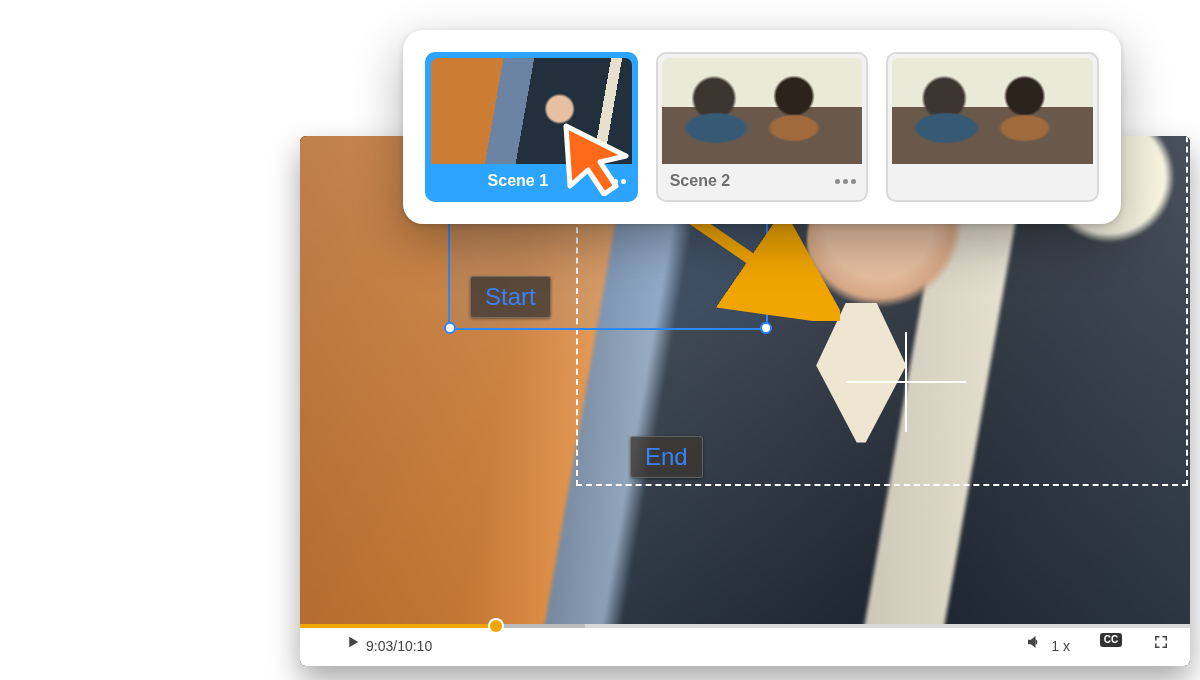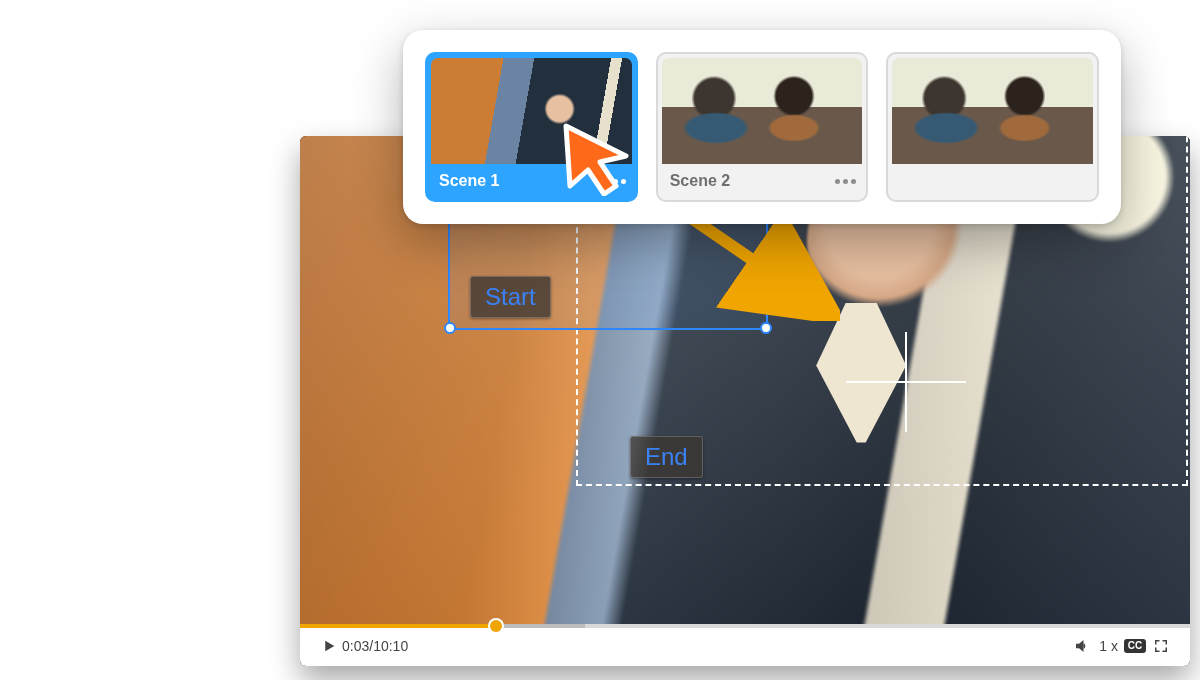--- a/index.html
+++ b/index.html
@@ -134,23 +134,24 @@
     width: 22%;
   }
   .progress-thumb {
     position: absolute; top: 50%; left: 22%;
     width: 12px; height: 12px; border-radius: 50%;
     background: #f0a500;
     transform: translate(-50%,-50%);
     box-shadow: 0 0 0 2px #fff;
   }
   .ctrl-btn {
-    display: inline-flex; align-items: center; justify-content: center;
+    display: inline-flex; align-items: flex-start; justify-content: center;
     width: 26px; height: 26px;
     color: #444;
+    margin-left: 24px;
   }
   .ctrl-btn svg { width: 18px; height: 18px; fill: currentColor; }
   .ctrl-spacer { flex: 1; }
   .speed {
     font-size: 14px; font-weight: 500; color: #444;
     padding: 0 4px;
     text-align: right;
   }
   .cc-badge {
     font-size: 10px; font-weight: 700;
@@ -215,21 +216,21 @@
   .scene-footer {
     display: flex; align-items: center;
     padding: 8px 10px 10px 12px;
     gap: 8px;
   }
   .scene-label {
     font-size: 16px; font-weight: 700;
     color: #6f6f6f;
     flex: 1;
   }
-  .scene-card.active .scene-label { color: #fff; }
+  .scene-card.active .scene-label { color: #fff; text-align: center; }
   .scene-more {
     display: inline-flex; gap: 3px;
   }
   .scene-more span {
     width: 5px; height: 5px; border-radius: 50%;
     background: #8d8d8d;
   }
   .scene-card.active .scene-more span { background: #fff; }
 
   
@@ -279,21 +280,21 @@
         <div class="progress-buffer" style="width: 32%;"></div>
         <div class="progress-played" style="width: 22%;"></div>
         <div class="progress-thumb" style="left: 22%;"></div>
       </div>
 
       <div class="ctrl-btn">
         <svg viewBox="0 0 24 24">
             <path d="M7 5v14l12-7z"></path>
           </svg>
       </div>
-      <span>0:03</span>
+      <span>9:03</span>
       <span> / </span>
       <span>10:10</span>
 
       <div class="ctrl-spacer"></div>
 
       <div class="ctrl-btn">
         <svg viewBox="0 0 24 24">
           <path d="M4 9v6h4l6 5V4L8 9H4z"></path>
           <path d="M16.5 12a4.5 4.5 0 0 0-2.5-4v8a4.5 4.5 0 0 0 2.5-4z"></path>
         </svg>

